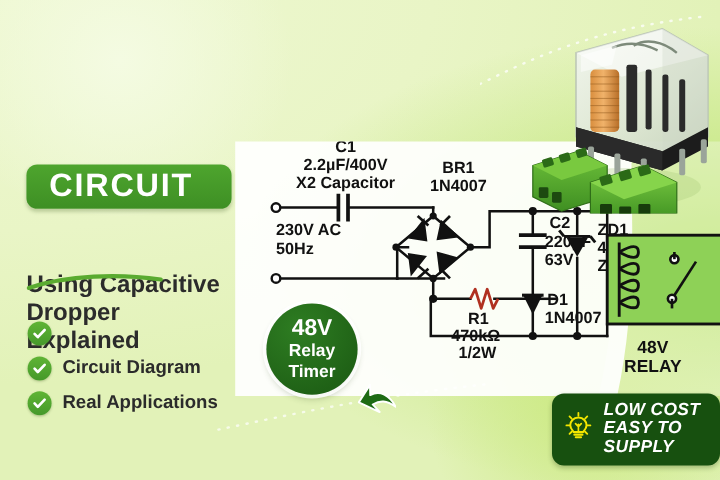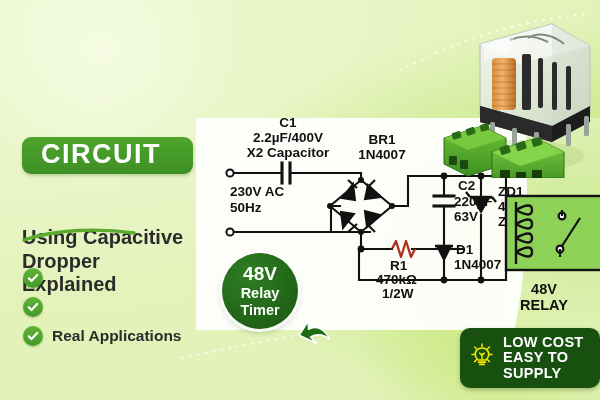--- a/index.html
+++ b/index.html
@@ -81,21 +81,21 @@
   #arrow-cursor{position:absolute;left:296px;top:318px;}
 
   
   #lowcost-badge{
     position:absolute;left:460px;top:328px;
     background:#17500f;border-radius:10px;
     padding:7px 12px 7px 10px;display:flex;align-items:center;
     box-shadow:0 2px 4px rgba(30,60,15,.3);
   }
   #lowcost-badge .bulb{margin-right:9px;}
-  #lowcost-badge .lines{line-height:1.06;}
+  #lowcost-badge .lines{line-height:1.06;font-style:italic;}
   #lowcost-badge .lc1,#lowcost-badge .lc2{
     color:#ffffff;font-size:14.5px;font-weight:bold;display:block;letter-spacing:.3px;
   }
 
   
   #relay-photo{position:absolute;left:440px;top:6px;width:160px;height:172px;}
 </style>
 </head>
 <body>
 
@@ -299,20 +299,21 @@
             <path d="M1.8 6.2 L4.5 9 L10.2 3" fill="none" stroke="#ffffff" stroke-width="2.2" stroke-linecap="round" stroke-linejoin="round"></path>
           </svg>
       </span>
     </div>
     <div class="feat">
       <span class="tick">
         <svg width="12" height="12" viewBox="0 0 12 12">
             <path d="M1.8 6.2 L4.5 9 L10.2 3" fill="none" stroke="#ffffff" stroke-width="2.2" stroke-linecap="round" stroke-linejoin="round"></path>
           </svg>
       </span>
+      <span class="feat-label">Circuit Diagram</span>
     </div>
     <div class="feat">
       <span class="tick">
         <svg width="12" height="12" viewBox="0 0 12 12">
             <path d="M1.8 6.2 L4.5 9 L10.2 3" fill="none" stroke="#ffffff" stroke-width="2.2" stroke-linecap="round" stroke-linejoin="round"></path>
           </svg>
       </span>
       <span class="feat-label">Real Applications</span>
     </div>
   </div>

